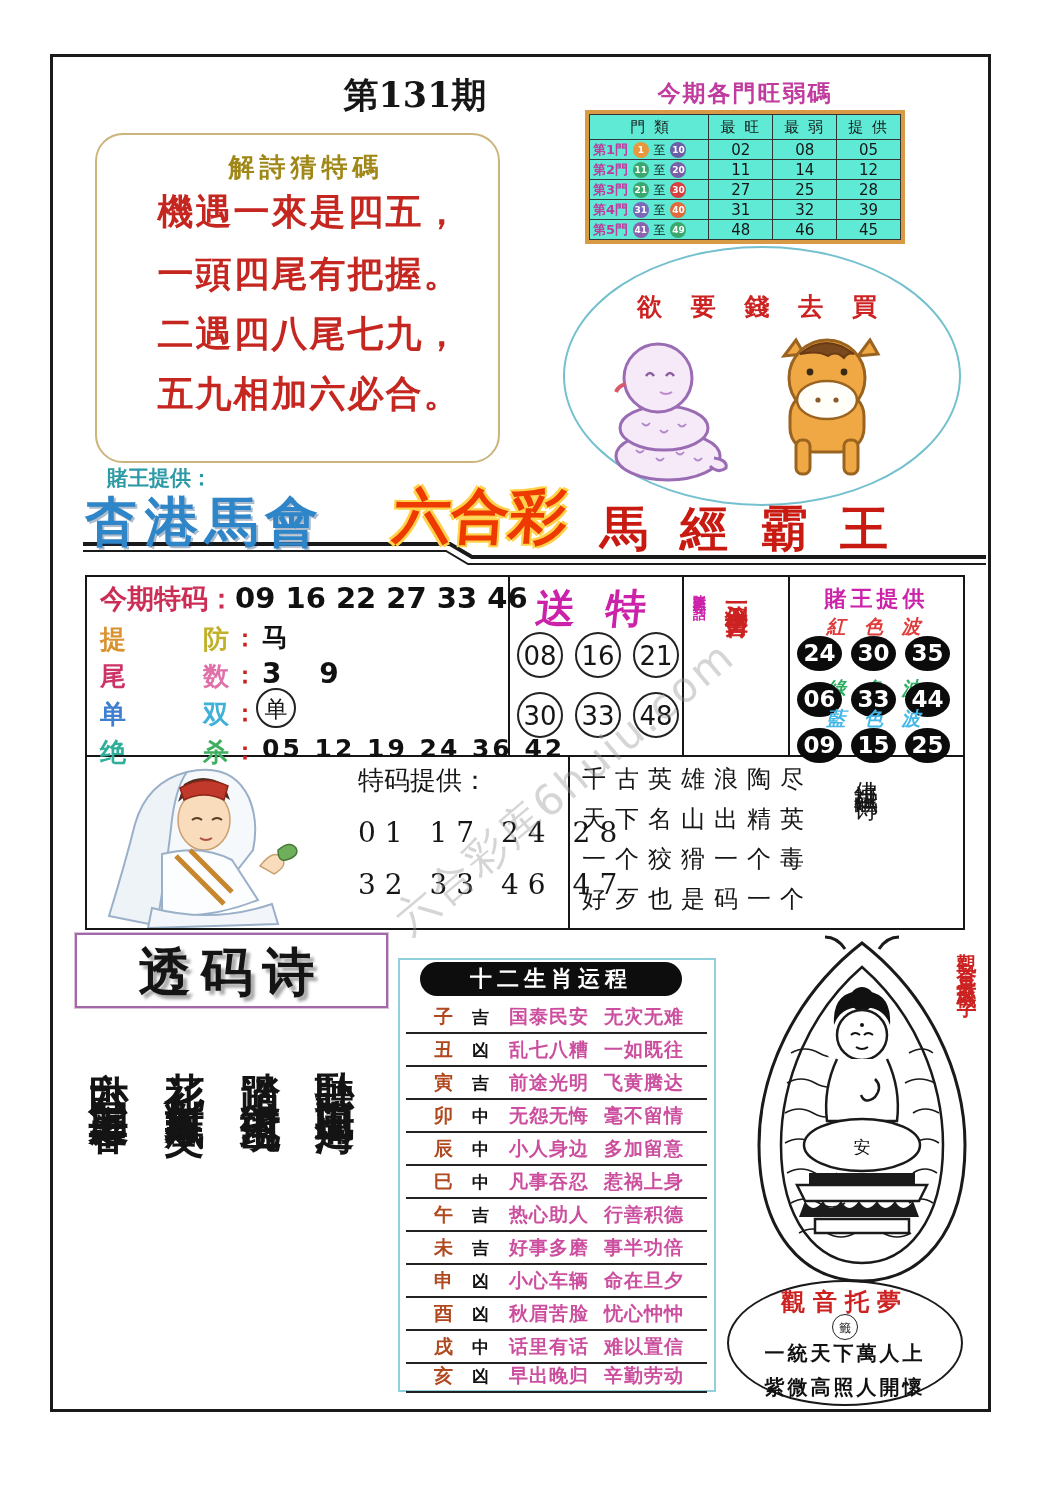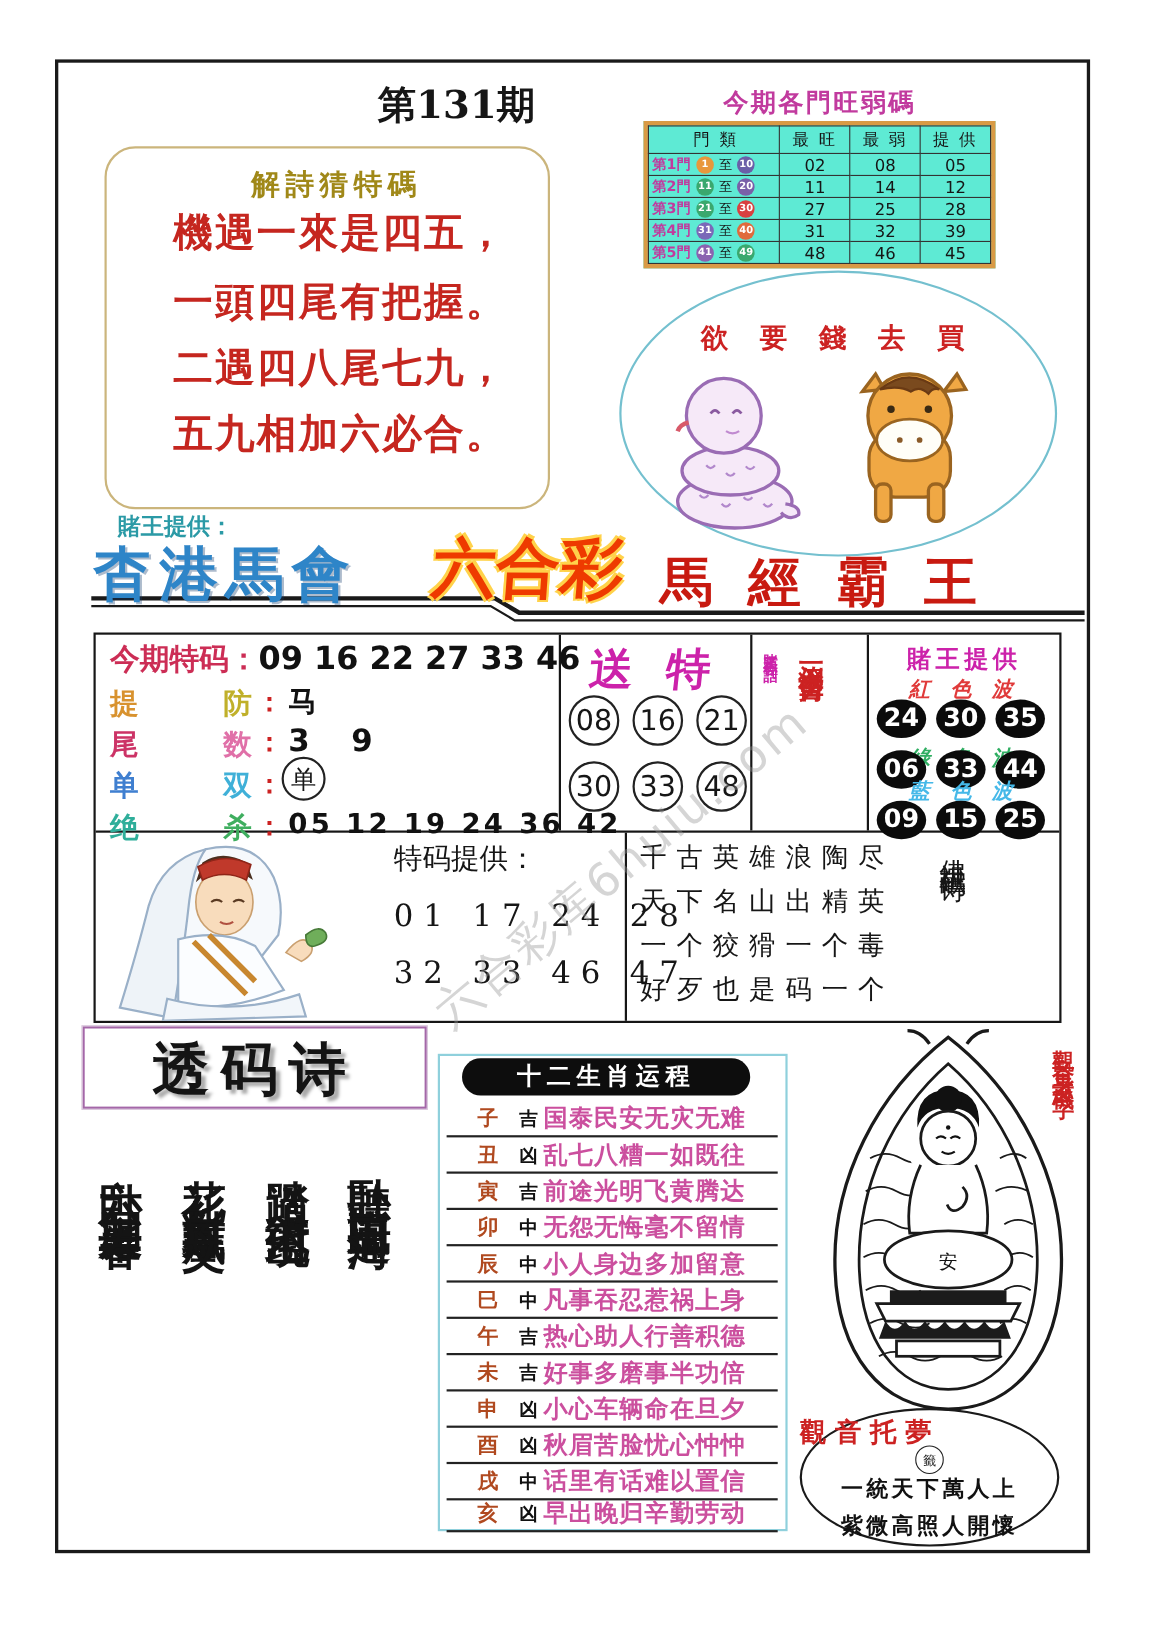--- a/index.html
+++ b/index.html
@@ -66,25 +66,25 @@
   .tbox{left:75px;top:933px;width:313px;height:75px;border:2px solid #a467a8;outline:1px solid #d8c2da;box-sizing:border-box;}
   .ttitle{left:75px;top:938px;width:313px;font-size:52px;font-weight:bold;color:#141414;letter-spacing:10px;text-align:center;text-shadow:4px 4px 3px #a9a9a9;}
   .tcol{top:1040px;height:366px;font-size:40px;font-weight:bold;letter-spacing:4px;color:#141414;}
   .tcol .gap{display:inline-block;height:20px;}
   
   .sxbox{left:398px;top:958px;width:318px;height:434px;border:2.5px solid #8fd0dc;box-sizing:border-box;background:#fff;}
   .sxtitle{left:420px;top:962px;width:262px;height:34px;line-height:34px;background:#0d0d0d;border-radius:17px;color:#fff;font-size:22px;font-weight:bold;letter-spacing:5px;text-align:center;}
   .sxrow{left:406px;width:301px;height:30px;border-bottom:2px solid #222;display:flex;align-items:center;}
   .sxz{width:26px;margin-left:28px;color:#b0491f;font-weight:bold;font-size:19px;}
   .sxl{width:22px;margin-left:12px;font-size:17px;font-weight:bold;color:#111;}
-  .sxp{font-size:22px;font-weight:bold;color:#cb4f9e;letter-spacing:1px;}
+  .sxp{margin-left:15px;font-size:19px;font-weight:bold;color:#cb4f9e;letter-spacing:1px;}
   
   .sidered{left:954px;top:938px;height:180px;font-size:20px;font-weight:bold;color:#cc2222;letter-spacing:7px;}
   .oval{left:727px;top:1280px;width:236px;height:126px;border:2.5px solid #1a1a1a;border-radius:50%;box-sizing:border-box;}
-  .dreamtitle{left:727px;top:1286px;width:236px;font-size:24px;font-weight:bold;color:#cc2222;letter-spacing:8px;}
+  .dreamtitle{left:727px;top:1286px;width:236px;font-size:24px;font-weight:bold;color:#cc2222;letter-spacing:8px;text-align:center;}
   .seal{left:832px;top:1314px;width:26px;height:26px;line-height:26px;border:1.5px solid #222;border-radius:50%;font-size:12px;text-align:center;box-sizing:border-box;}
   .dreamline{left:727px;width:236px;font-size:20px;font-weight:bold;letter-spacing:3px;text-align:center;color:#111;}
 </style>
 </head>
 <body>
 
 <div class="page">
 
   <div class="abs outer"></div>
 

